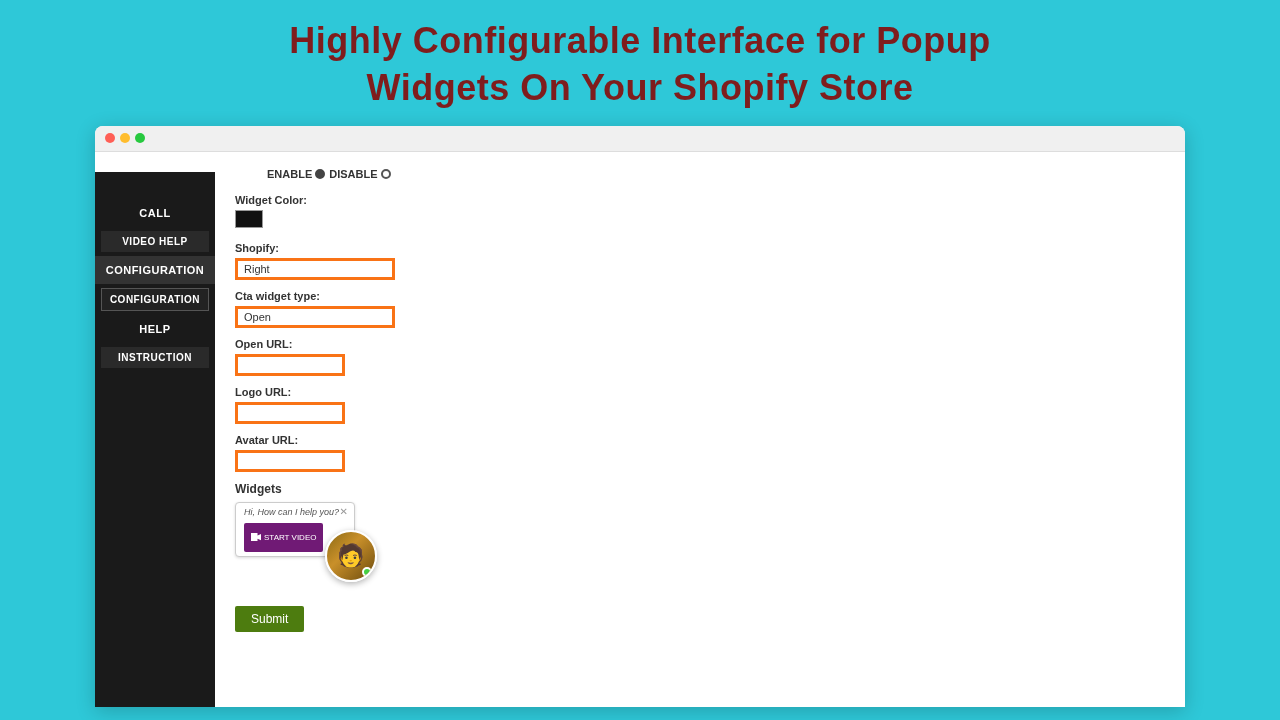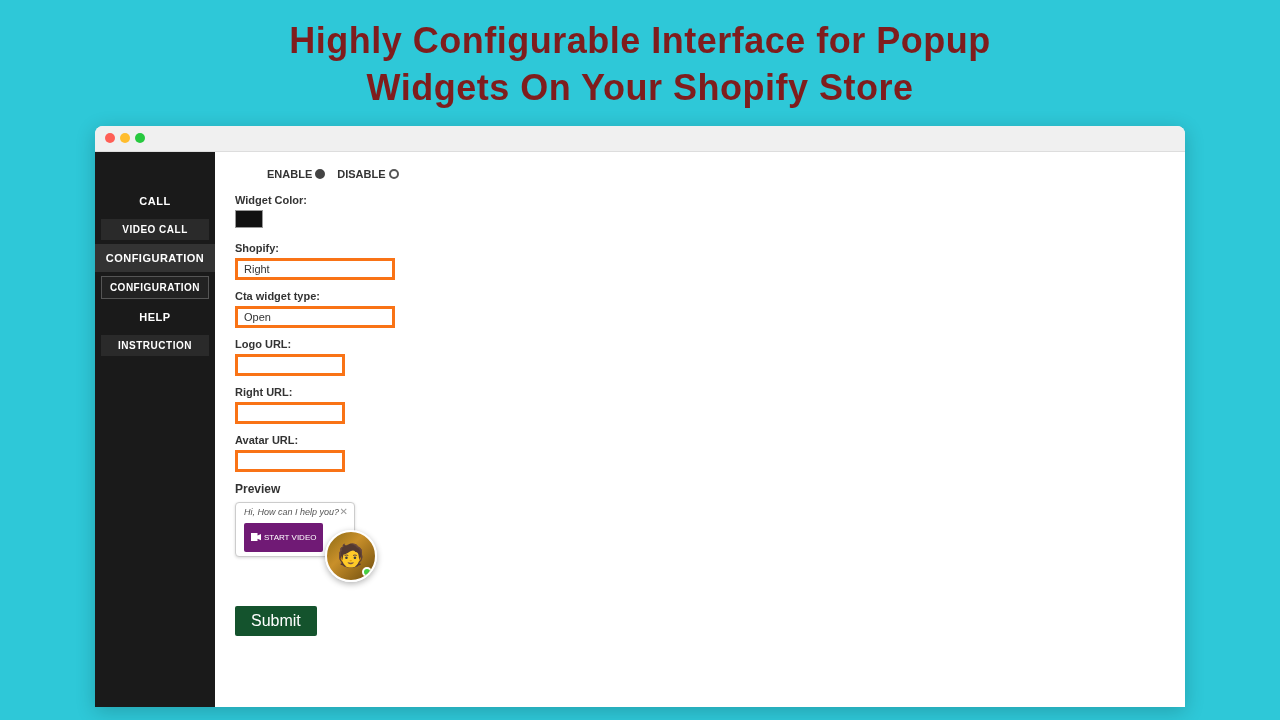--- a/index.html
+++ b/index.html
@@ -54,21 +54,22 @@
     .browser-body {
       display: flex;
       height: 555px;
     }
 
     
     .sidebar {
       width: 120px;
       background: #1a1a1a;
       flex-shrink: 0;
-      padding: 35px 0 0;
+      padding: 27px 0 0;
+      margin-top: 20px;
     }
     .sidebar-item {
       text-align: center;
       padding: 8px 4px;
       color: white;
       font-size: 11px;
       font-weight: bold;
       letter-spacing: 0.5px;
       cursor: pointer;
     }
@@ -102,21 +103,21 @@
       flex: 1;
       padding: 16px 20px;
       background: #fff;
       overflow-y: auto;
     }
 
     
     .radio-row {
       display: flex;
       align-items: center;
-      gap: 12px;
+      gap: 4px;
       margin-bottom: 14px;
       font-size: 11px;
       font-weight: bold;
       padding-left: 32px;
     }
     .radio-label {
       display: flex;
       align-items: center;
       gap: 3px;
       font-size: 11px;
@@ -243,25 +244,25 @@
       right: 3px;
       width: 10px;
       height: 10px;
       border-radius: 50%;
       background: #44d044;
       border: 2px solid white;
     }
 
     
     .submit-btn {
-      background: #14532d;
+      background: #4d7c0f;
       color: white;
       border: none;
       padding: 6px 16px;
-      font-size: 16px;
+      font-size: 12px;
       cursor: pointer;
       margin-top: 14px;
       border-radius: 2px;
     }
   </style>
 </head>
 <body>
 
 <div class="header">
   <h1>
@@ -277,21 +278,21 @@
     <div class="browser-dot dot-green"></div>
   </div>
 
   <div class="browser-body">
 
     <div class="sidebar">
       <div class="sidebar-item">
         <span>CALL</span>
       </div>
       <button class="sidebar-button">
-        <span>VIDEO CALL</span>
+        <span>VIDEO HELP</span>
       </button>
       <div class="sidebar-section">
         <div class="sidebar-item active">
           <span>CONFIGURATION</span>
         </div>
         <button class="sidebar-button highlighted">
           <span>CONFIGURATION</span>
         </button>
       </div>
       <div class="sidebar-section">
@@ -331,39 +332,39 @@
       </div>
 
       
       <div class="form-group">
         <span class="form-label">Cta widget type:</span>
         <input class="form-input" type="text" value="Open" style="">
       </div>
 
       
       <div class="form-group">
+        <span class="form-label">Open URL:</span>
+        <input class="form-input form-input-wide" type="text" style="">
+      </div>
+
+      
+      <div class="form-group">
         <span class="form-label">Logo URL:</span>
         <input class="form-input form-input-wide" type="text" style="">
       </div>
 
       
       <div class="form-group">
-        <span class="form-label">Right URL:</span>
-        <input class="form-input form-input-wide" type="text" style="">
-      </div>
-
-      
-      <div class="form-group">
         <span class="form-label">Avatar URL:</span>
         <input class="form-input form-input-wide" type="text" style="">
       </div>
 
       
       <div class="form-group">
-        <div class="preview-label">Preview</div>
+        <div class="preview-label">Widgets</div>
         <div class="preview-area">
           <div class="preview-bubble">
             <span class="preview-bubble-close">✕</span>
             <div class="preview-bubble-text">Hi, How can I help you?</div>
             <button class="preview-start-btn">
               <span style="display:inline-block;width:10px;height:8px;background:white;clip-path:polygon(0 0,65% 0,65% 30%,100% 10%,100% 90%,65% 70%,65% 100%,0 100%);"></span>
               <span>START VIDEO</span>
             </button>
           </div>
           <div class="preview-avatar">

